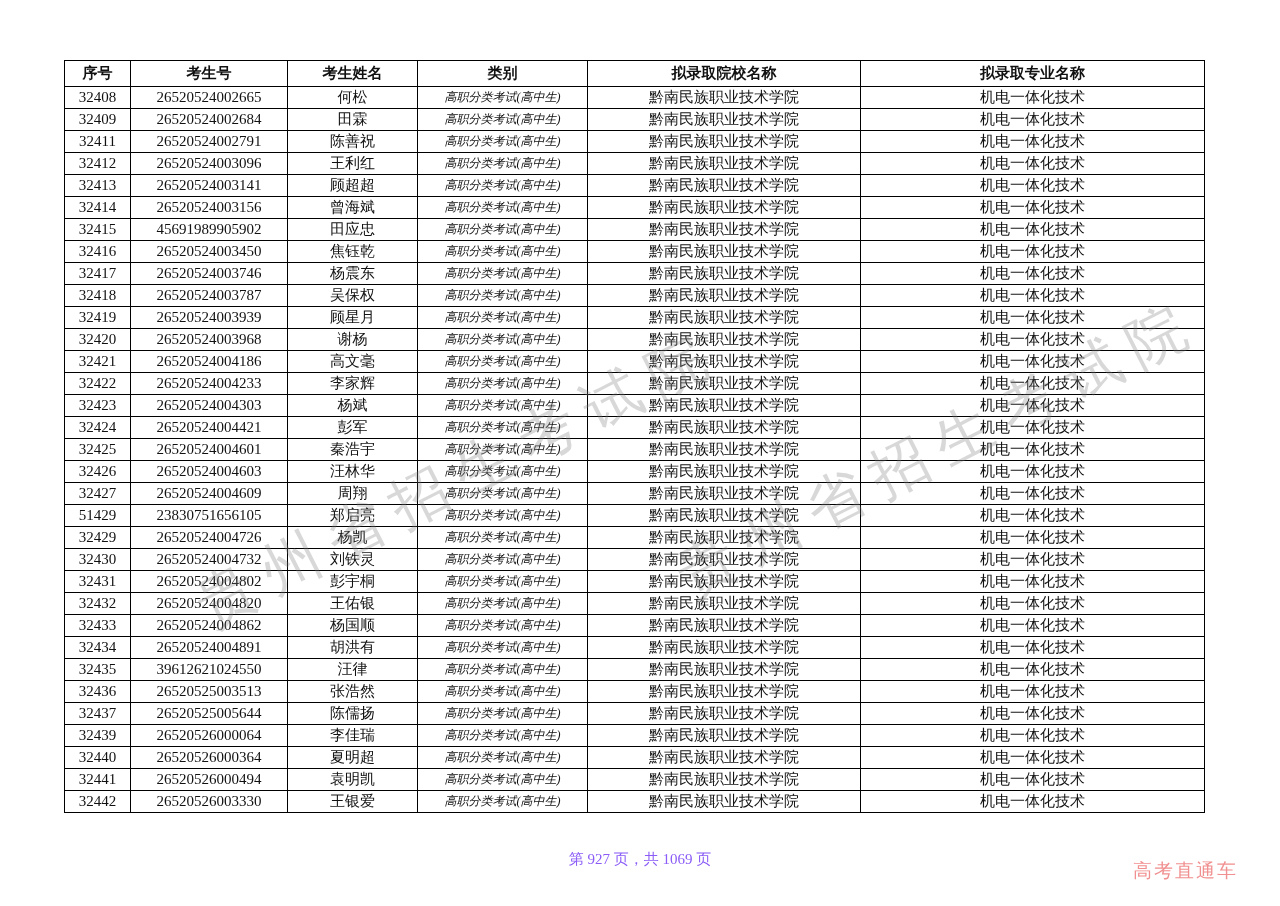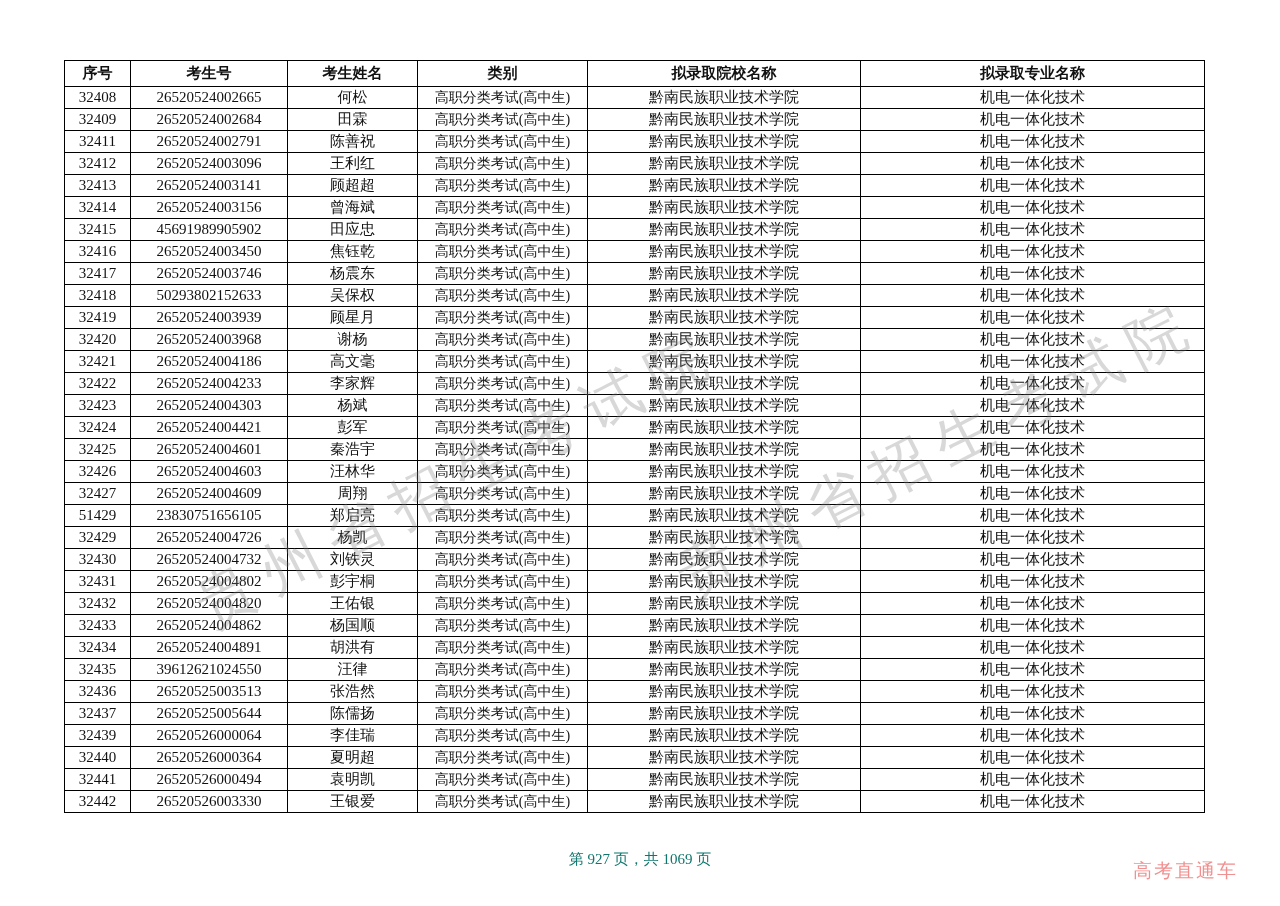--- a/index.html
+++ b/index.html
@@ -39,21 +39,21 @@
   table.roster th {
     height: 25px;
     font-size: 15px;
     font-weight: bold;
   }
   table.roster td {
     height: 21px;
     font-size: 15px;
     font-weight: normal;
   }
-  table.roster td.col3 { font-size: 14px; }
+  table.roster td.col3 { font-size: 12px; font-style: italic; }
   col.c0 { width: 66px; }
   col.c1 { width: 157px; }
   col.c2 { width: 130px; }
   col.c3 { width: 170px; }
   col.c4 { width: 273px; }
   col.c5 { width: 344px; }
 
   .watermark {
     position: absolute;
     z-index: 5;
@@ -69,21 +69,21 @@
   .wm1 { left: 170px; top: 440px; }
   .wm2 { left: 650px; top: 410px; }
 
   .page-footer {
     position: absolute;
     left: 0;
     width: 1280px;
     top: 850px;
     text-align: center;
     font-size: 15px;
-    color: #0f766e;
+    color: #8b5cf6;
   }
   .brand {
     position: absolute;
     right: 42px;
     top: 858px;
     font-size: 19px;
     font-weight: normal;
     color: #f19090;
     letter-spacing: 2px;
   }
@@ -181,21 +181,21 @@
           <tr>
             <td class="col0">32417</td>
             <td class="col1">26520524003746</td>
             <td class="col2">杨震东</td>
             <td class="col3">高职分类考试(高中生)</td>
             <td class="col4">黔南民族职业技术学院</td>
             <td class="col5">机电一体化技术</td>
           </tr>
           <tr>
             <td class="col0">32418</td>
-            <td class="col1">50293802152633</td>
+            <td class="col1">26520524003787</td>
             <td class="col2">吴保权</td>
             <td class="col3">高职分类考试(高中生)</td>
             <td class="col4">黔南民族职业技术学院</td>
             <td class="col5">机电一体化技术</td>
           </tr>
           <tr>
             <td class="col0">32419</td>
             <td class="col1">26520524003939</td>
             <td class="col2">顾星月</td>
             <td class="col3">高职分类考试(高中生)</td>

